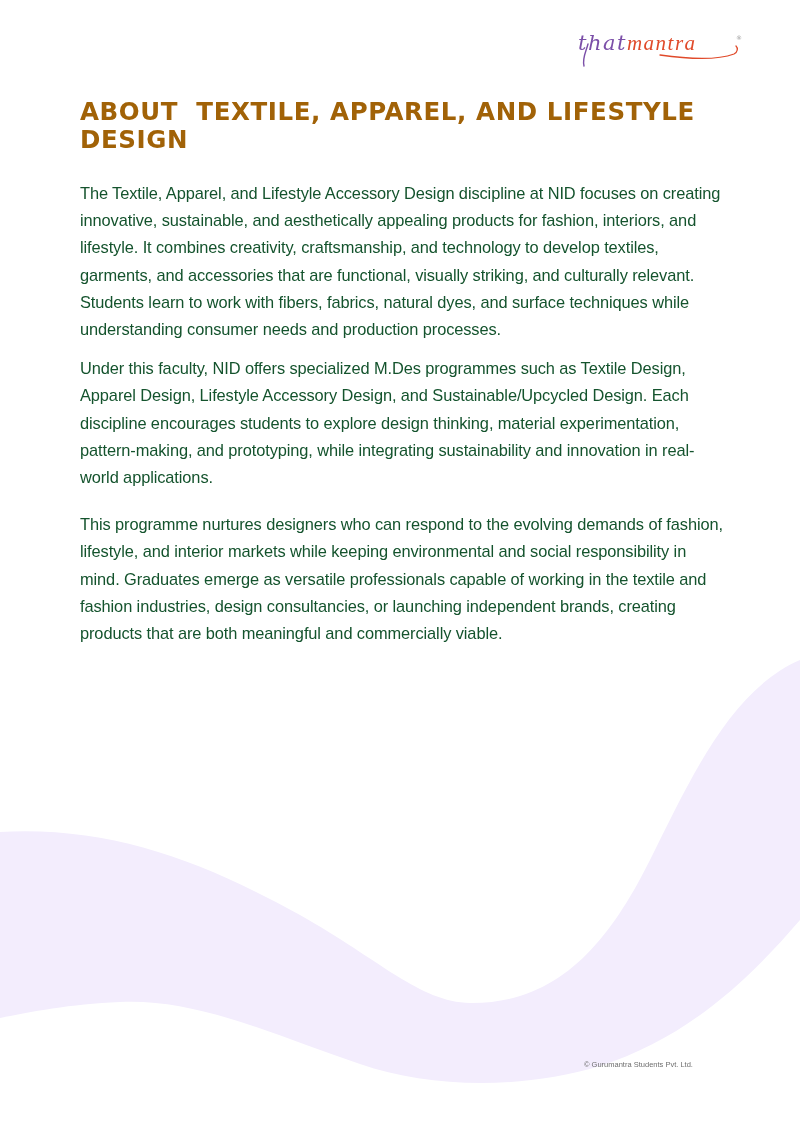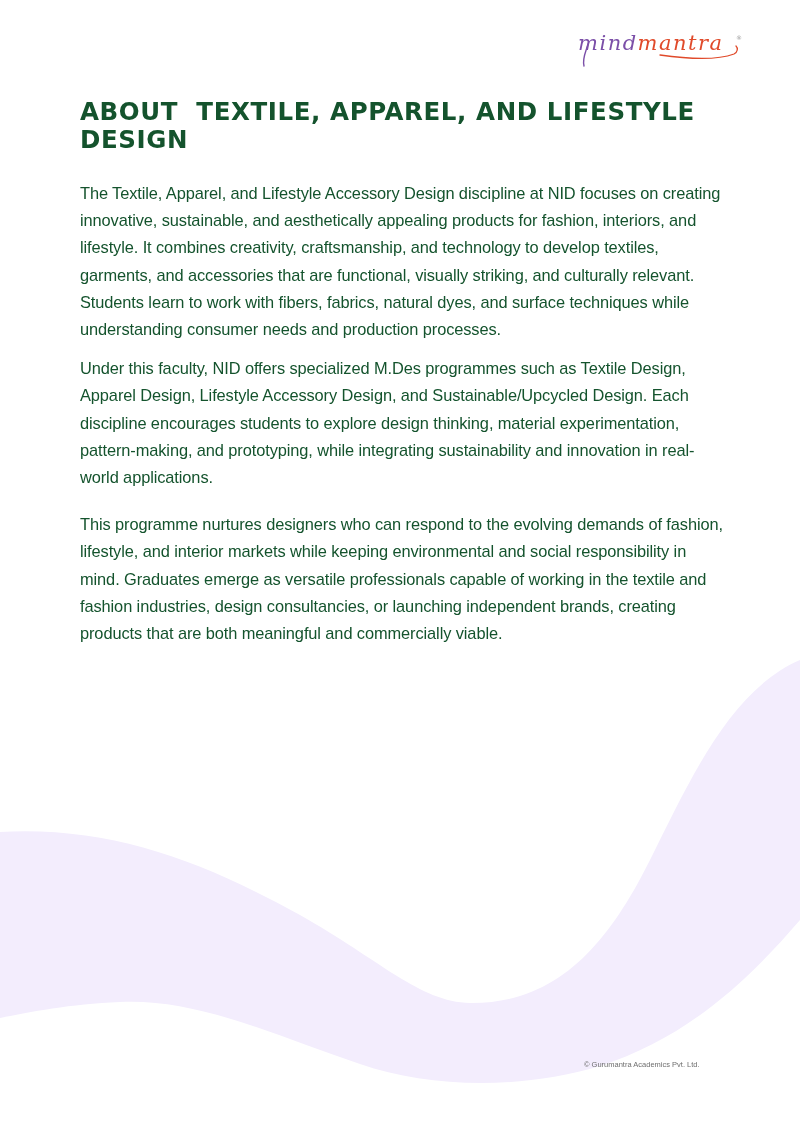--- a/index.html
+++ b/index.html
@@ -35,21 +35,21 @@
       top: 2px;
       left: 0;
       font-family: "DejaVu Serif", serif;
       font-style: italic;
       font-size: 21px;
       letter-spacing: 1.5px;
       line-height: 26px;
       white-space: nowrap;
     }
     .logo-guru { color: #7b4fa8; }
-    .logo-mantra { color: #e04a2a; }
+    .logo-mantra { color: #e04a2a; font-family: Liberation Serif, serif; }
     .logo-reg {
       position: absolute;
       top: 6px;
       left: 158px;
       font-size: 6px;
       color: #9a9a9a;
       font-family: "DejaVu Sans", sans-serif;
     }
     .logo-swoosh {
       position: absolute;
@@ -114,25 +114,25 @@
            C70,1004 30,1012 0,1018
            Z" fill="#f3edfd"></path>
 </svg>
 
 <div class="logo">
   <svg class="logo-swoosh" viewBox="0 0 170 44">
     <path d="M10,16 C8,24 4,30 6,38" stroke="#7b4fa8" stroke-width="1.4" fill="none" stroke-linecap="round"></path>
     <path d="M82,27 C110,31 140,32 156,26 C160,24 160,20 158,18" stroke="#e04a2a" stroke-width="1.3" fill="none" stroke-linecap="round"></path>
   </svg>
   <div class="logo-text">
-    <span class="logo-guru" style="color: rgb(123, 79, 168);">mind</span><span class="logo-mantra" style="color: rgb(224, 74, 42);">mantra</span>
+    <span class="logo-guru" style="color: rgb(123, 79, 168);">that</span><span class="logo-mantra" style="color: rgb(224, 74, 42);">mantra</span>
   </div>
   <span class="logo-reg">®</span>
 </div>
 
 <div class="content">
-  <h1 class="page-title" style="color: #14532d;">About  Textile, Apparel, and Lifestyle Design</h1>
+  <h1 class="page-title" style="color: #a16207;">About  Textile, Apparel, and Lifestyle Design</h1>
   <p class="paragraph p1">The Textile, Apparel, and Lifestyle Accessory Design discipline at NID focuses on creating innovative, sustainable, and aesthetically appealing products for fashion, interiors, and lifestyle. It combines creativity, craftsmanship, and technology to develop textiles, garments, and accessories that are functional, visually striking, and culturally relevant. Students learn to work with fibers, fabrics, natural dyes, and surface techniques while understanding consumer needs and production processes.</p>
   <p class="paragraph p2">Under this faculty, NID offers specialized M.Des programmes such as Textile Design, Apparel Design, Lifestyle Accessory Design, and Sustainable/Upcycled Design. Each discipline encourages students to explore design thinking, material experimentation, pattern-making, and prototyping, while integrating sustainability and innovation in real-world applications.</p>
   <p class="paragraph p3">This programme nurtures designers who can respond to the evolving demands of fashion, lifestyle, and interior markets while keeping environmental and social responsibility in mind. Graduates emerge as versatile professionals capable of working in the textile and fashion industries, design consultancies, or launching independent brands, creating products that are both meaningful and commercially viable.</p>
 </div>
 
-<div class="footer-copyright">© Gurumantra Academics Pvt. Ltd.</div>
+<div class="footer-copyright">© Gurumantra Students Pvt. Ltd.</div>
 
 </body></html>

